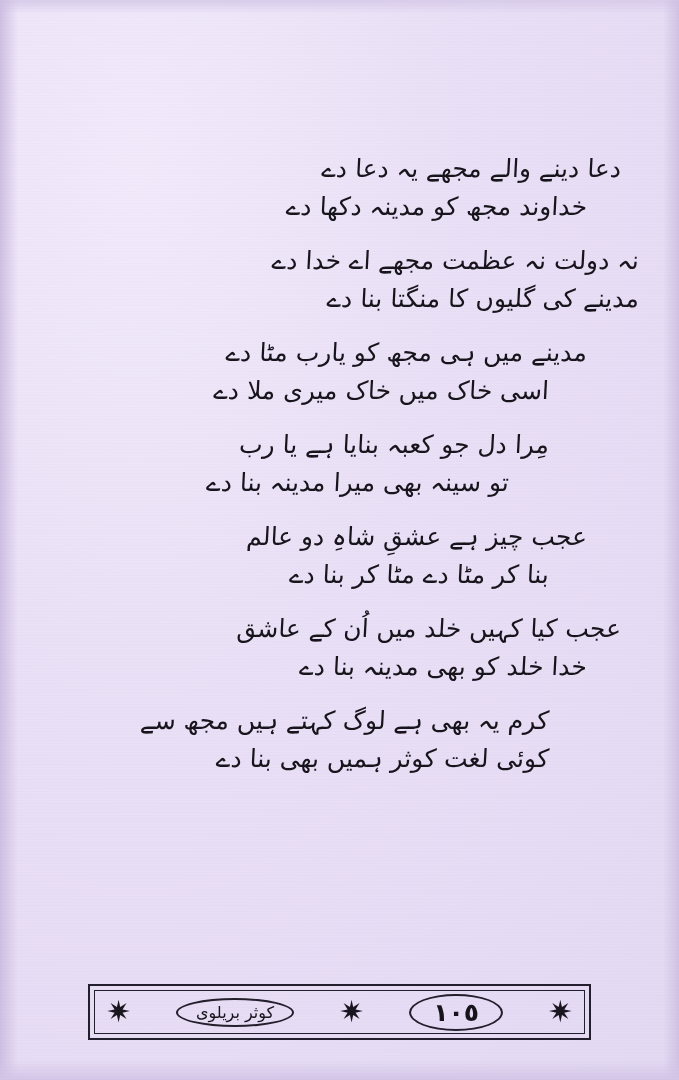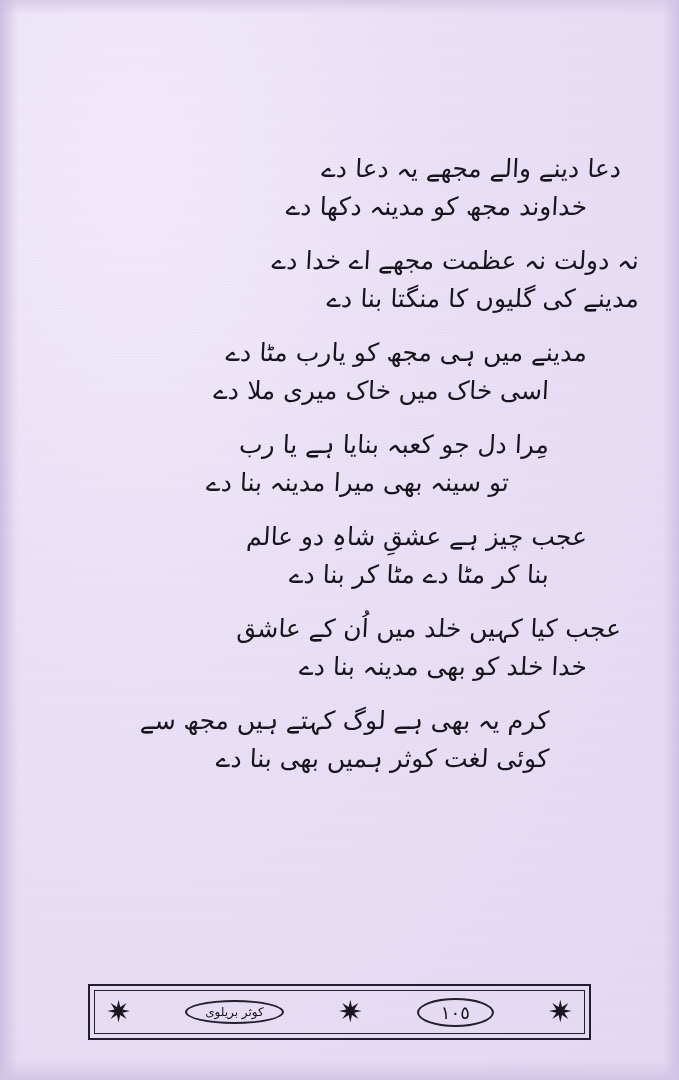--- a/index.html
+++ b/index.html
@@ -90,30 +90,31 @@
     font-size: 30px;
     line-height: 1;
     color: #1a1620;
     z-index: 2;
     padding: 0 6px;
   }
   .oval {
     border: 2px solid #241f2c;
     border-radius: 50%;
     padding: 3px 18px;
-    font-size: 12px;
+    font-size: 16px;
     color: #16131b;
     z-index: 2;
     white-space: nowrap;
     direction: rtl;
   }
   .oval.page-num {
-    font-size: 18px;
+    font-size: 25px;
     padding: 2px 22px;
     letter-spacing: 1px;
+    font-weight: bold;
   }
   .noise {
     position: absolute; inset: 0;
     background-image:
       repeating-linear-gradient(0deg, rgba(0,0,0,0.012) 0px, rgba(0,0,0,0.012) 1px, rgba(255,255,255,0) 1px, rgba(255,255,255,0) 3px);
     pointer-events: none;
   }
 </style>
 </head>
 <body>

